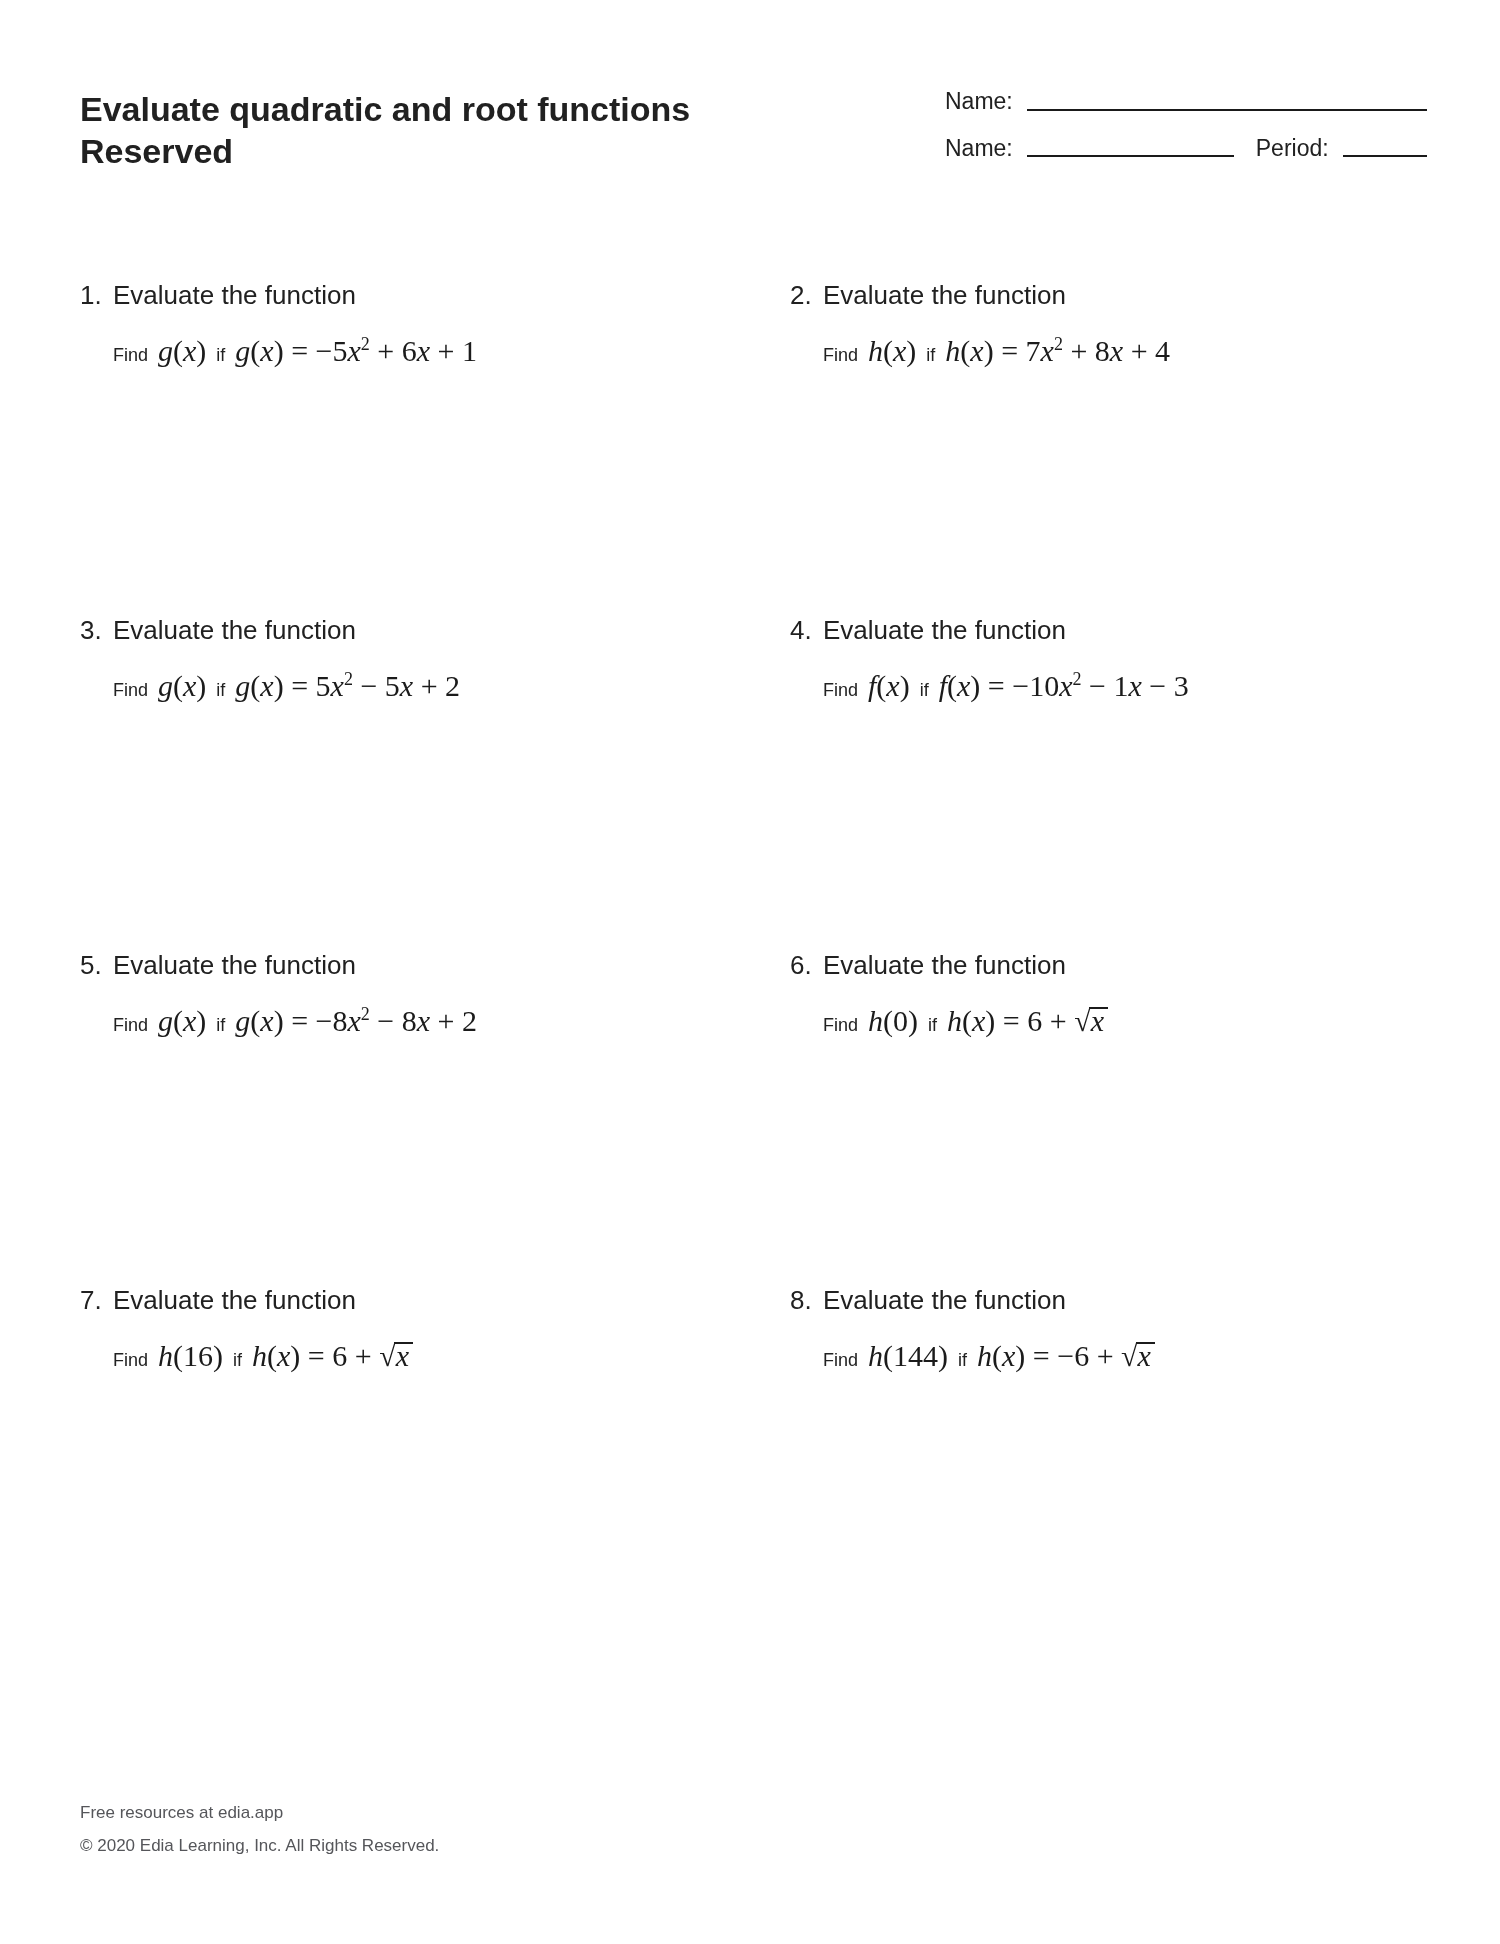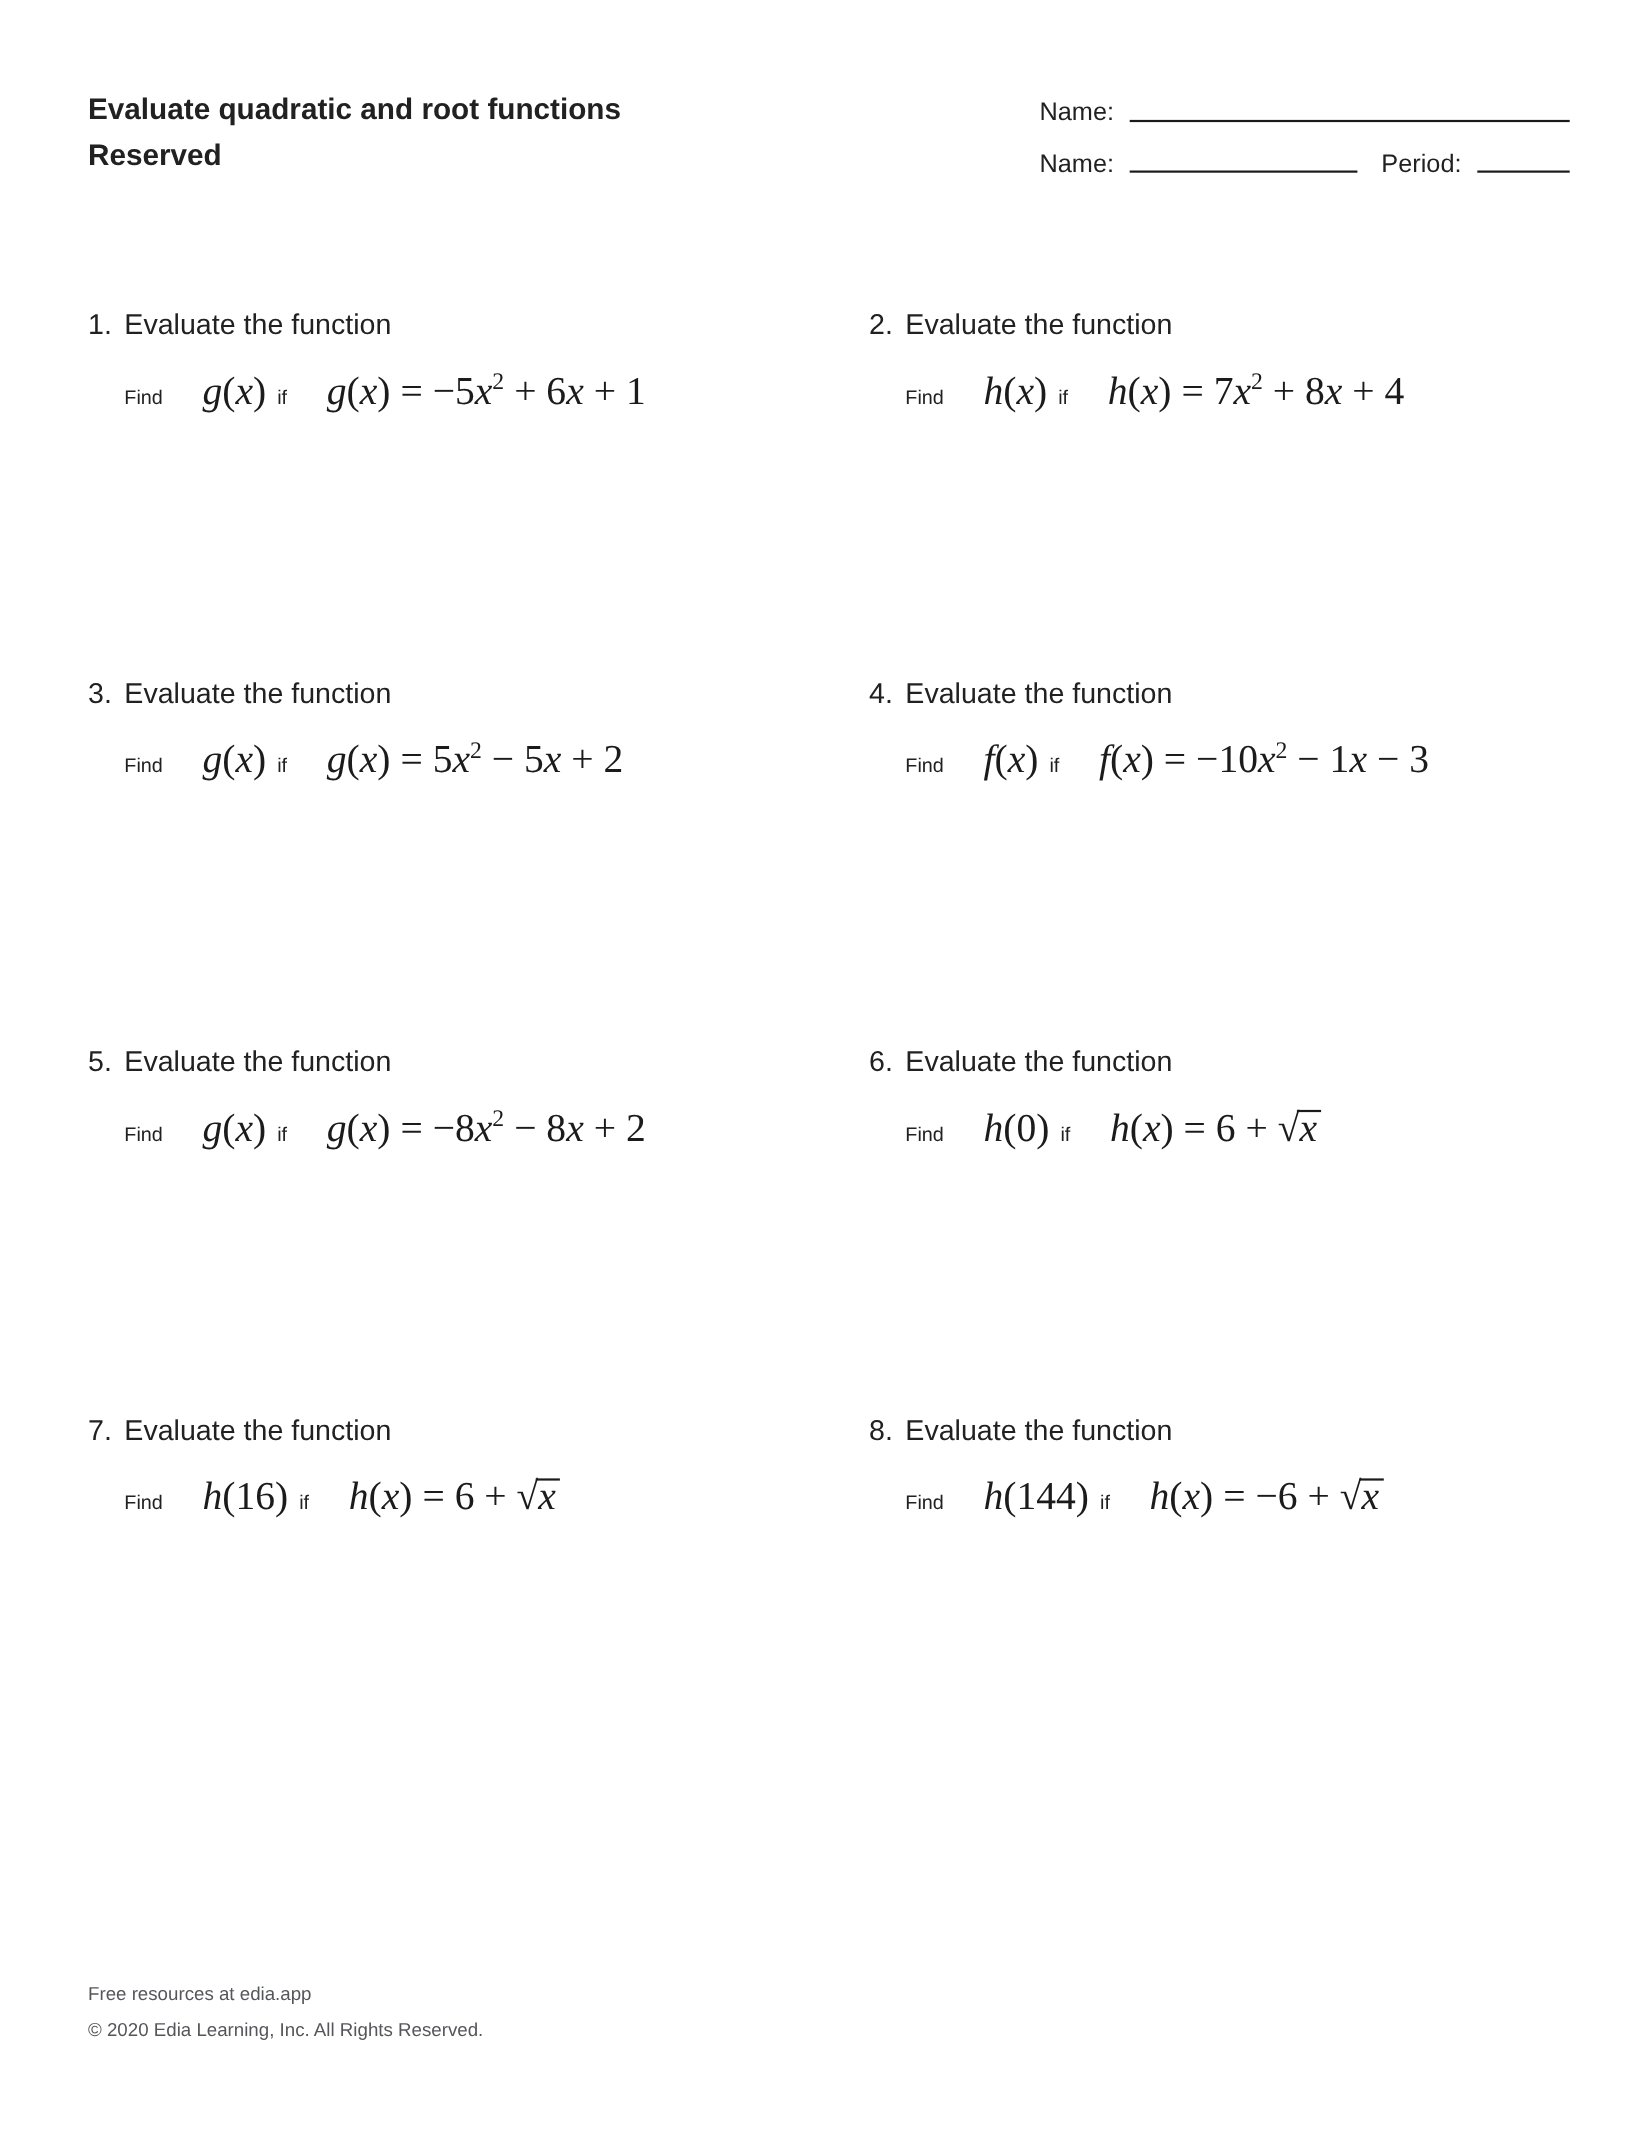--- a/index.html
+++ b/index.html
@@ -7,22 +7,22 @@
     position:relative;
     width:1500px; height:1944px;
     background:#ffffff;
     font-family:"Liberation Sans", sans-serif;
     color:#212121;
     overflow:hidden;
   }
 
   
   .title-block {
-    position:absolute; left:80px; top:78px;
-    font-weight:bold; font-size:27px; line-height:42px;
+    position:absolute; left:80px; top:88px;
+    font-weight:bold; font-size:34px; line-height:42px;
     color:#212121;
   }
   .fields {
     position:absolute; left:945px; top:88px; width:482px;
     display:flex; flex-direction:column; gap:19px;
     font-size:23px; color:#212121;justify-content:center;
   }
   .field-row { display:flex; align-items:flex-end; line-height:1.2; }
   .field-label { white-space:nowrap; }
   .field-line { height:2px; background:#1a1a1a; margin-bottom:5px; }
@@ -44,23 +44,22 @@
   .find-line {
     margin-left:33px; margin-top:22px;
     display:flex; align-items:baseline; column-gap:10px;
     white-space:nowrap;
   }
   .word { font-size:18px; color:#212121; }
 
   
   .math {
     font-family:"Liberation Serif", serif;
-    font-size:36px; color:#1b1b1b;
+    font-size:30px; color:#1b1b1b;
     white-space:nowrap;
-    margin-left:26px;
   }
   .math .mvar { font-style:italic; }
   .math sup   { font-size:60%; }
   .radical  { display:inline-block; white-space:nowrap; }
   .rad-sign { display:inline-block; }
   .rad-body {
     display:inline-block;
     line-height:0.8;
     border-top:2.5px solid #1b1b1b;
     margin-left:-2px;

